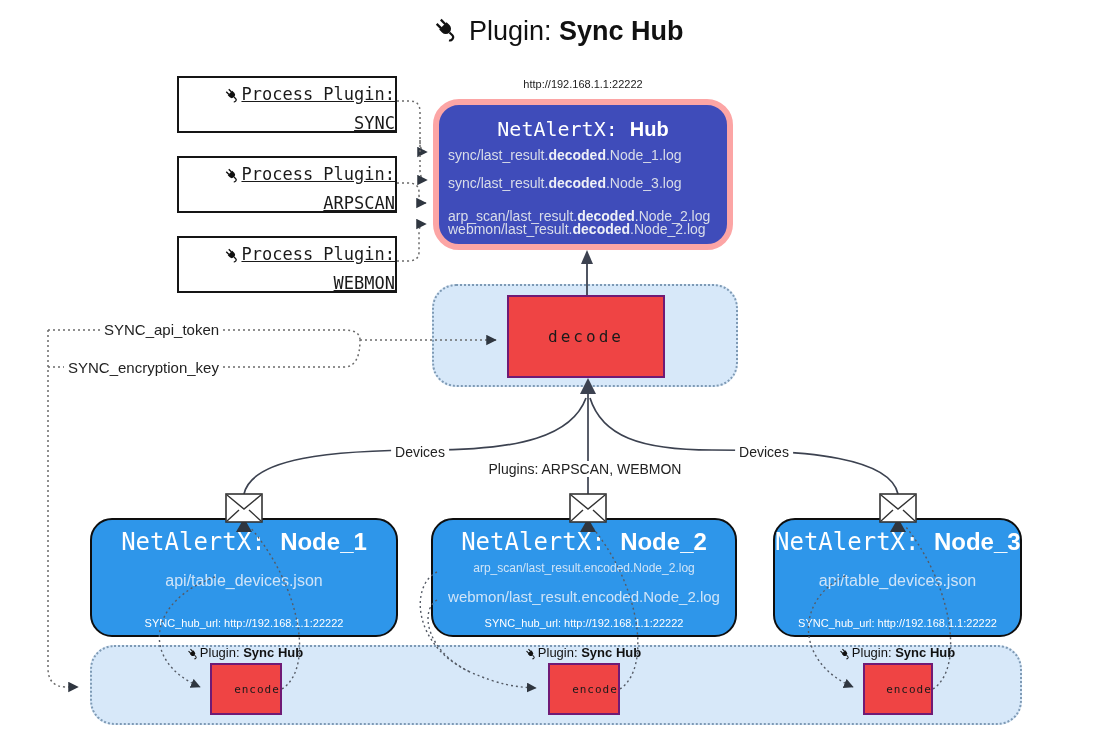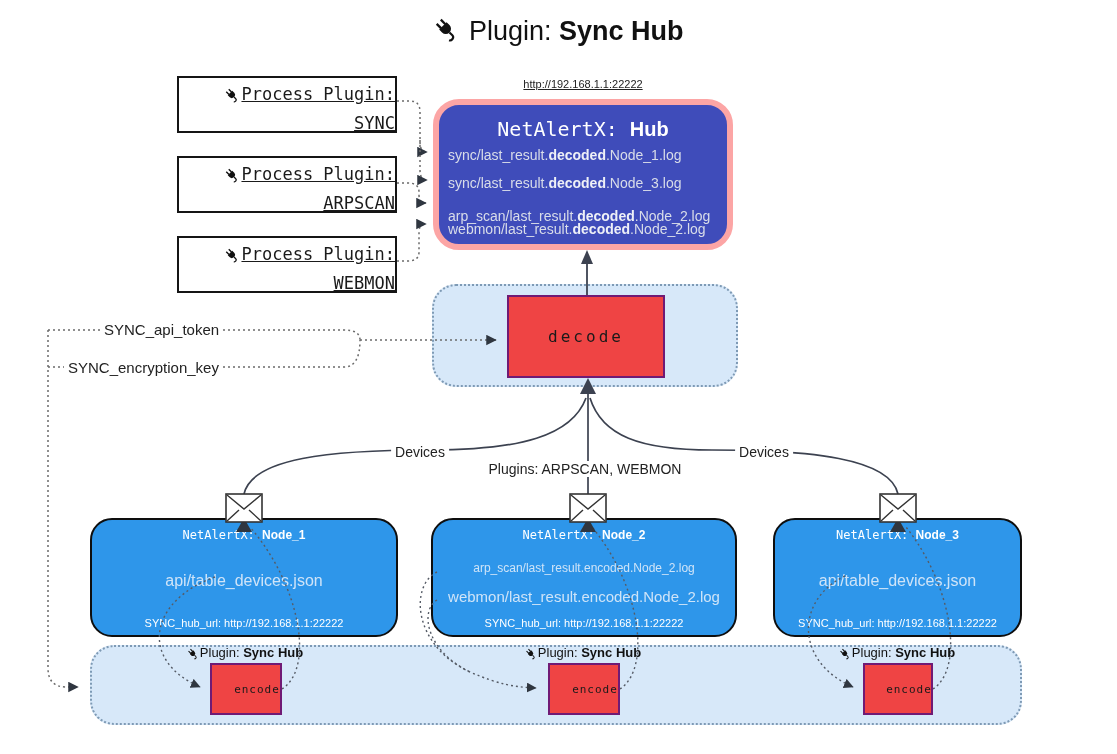--- a/index.html
+++ b/index.html
@@ -18,38 +18,38 @@
         text-align:right;font-size:17px;line-height:25px;padding-top:4px;text-decoration:underline;}
   .pbox .l1{white-space:nowrap;}
 
   
   .hub{left:433px;top:99px;width:300px;height:151px;background:#3f4cba;border:6px solid #fca5a5;
        border-radius:26px;color:#fff;}
   .hub-title{position:absolute;top:12px;left:0;width:100%;text-align:center;font-size:20px;}
   .hub-title b{font-family:"Liberation Sans",sans-serif;font-weight:800;}
   .hub-log{position:absolute;left:9px;width:288px;font-size:14px;color:#d9dde9;white-space:nowrap;}
   .hub-log b{font-weight:700;color:#eef0f7;}
-  .hub-url{left:433px;top:78px;width:300px;text-align:center;font-size:11px;color:#222;text-decoration:underline;}
+  .hub-url{left:433px;top:78px;width:300px;text-align:center;font-size:11px;color:#222;}
 
   
   .panel{background:#d7e8f9;border:2px dotted #7e9ab5;border-radius:24px;}
   .decode-panel{left:432px;top:284px;width:306px;height:103px;}
   .bottom-panel{left:90px;top:645px;width:932px;height:80px;}
 
   .iobox{background:#ef4444;border:2px solid #701a75;display:flex;align-items:center;justify-content:center;}
   .decode-box{left:507px;top:295px;width:158px;height:83px;font-size:16px;letter-spacing:3px;}
   .encode-box{width:72px;height:52px;font-size:11px;letter-spacing:1px;padding-left:22px;}
 
   
   .linelabel{background:#fff;padding:0 4px;font-size:14px;white-space:nowrap;color:#222;}
   .ctr{transform:translate(-50%,-50%);}
 
   
   .node{top:518px;height:119px;background:#2e96ea;border:2px solid #0e0e0e;border-radius:22px;color:#fff;}
-  .node-title{position:absolute;top:8px;left:0;width:100%;text-align:center;font-size:12px;white-space:nowrap;}
+  .node-title{position:absolute;top:8px;left:0;width:100%;text-align:center;font-size:24px;white-space:nowrap;}
   .node-title b{font-family:"Liberation Sans",sans-serif;font-weight:800;}
   .node-file{position:absolute;left:0;width:100%;text-align:center;color:#cfe4f8;white-space:nowrap;}
   .node-url{position:absolute;top:97px;left:0;width:100%;text-align:center;font-size:11px;color:#fff;white-space:nowrap;}
 
   
   .enc-label{font-size:13px;white-space:nowrap;color:#111;}
   .enc-label b{font-weight:800;}
 
   .overlay{position:absolute;left:0;top:0;width:1117px;height:754px;z-index:5;pointer-events:none;}
   .env{position:absolute;z-index:6;}

